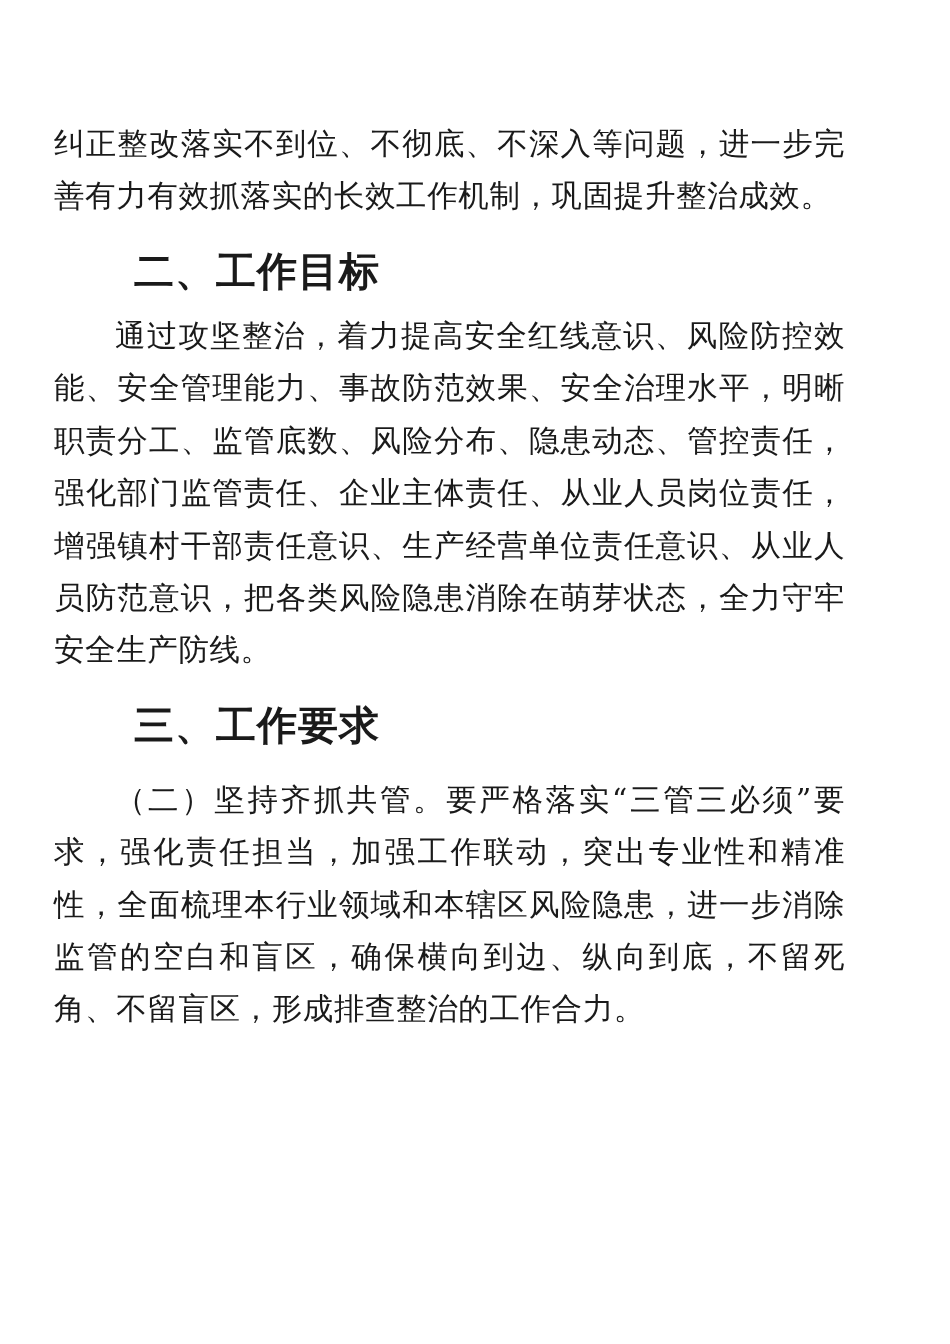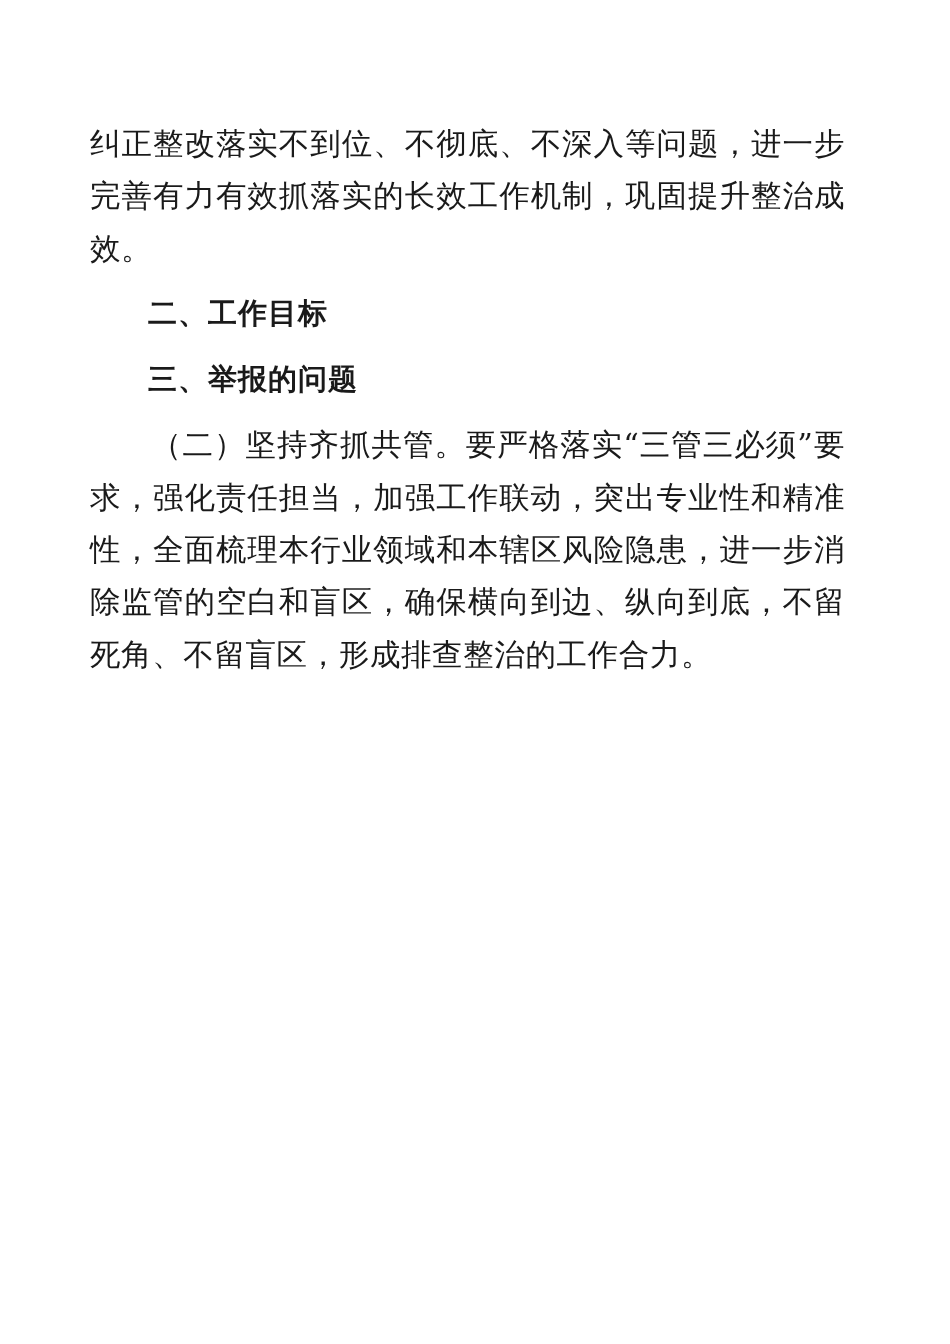--- a/index.html
+++ b/index.html
@@ -11,21 +11,21 @@
     width: 950px;
     height: 1344px;
     font-family: "DejaVu Serif", "Liberation Serif", serif;
     color: #1a1a1a;
     overflow: hidden;
   }
   .page {
     box-sizing: border-box;
     width: 950px;
     height: 1344px;
-    padding: 118px 105px 60px 90px;
+    padding: 118px 105px 60px 54px;
     background: #ffffff;
   }
   .doc-body {
     font-size: 30.5px;
     line-height: 1.72;
     letter-spacing: 0.6px;
     text-align: justify;
     text-justify: inter-ideograph;
   }
   p {
@@ -36,21 +36,21 @@
     margin-bottom: 2px;
   }
   .para-cont {
     text-indent: 0;
     margin-bottom: 2px;
   }
   .heading {
     text-indent: 2em;
     font-weight: bold;
     font-family: "DejaVu Sans", "Liberation Sans", sans-serif;
-    font-size: 29px;
+    font-size: 40px;
     letter-spacing: 1px;
     margin: 6px 0 4px 0;
   }
   .spacer-sm {
     height: 6px;
   }
   .spacer-md {
     height: 10px;
   }
 </style>
@@ -59,24 +59,25 @@
 
 <div class="page">
   <div class="doc-body">
 
     <p class="para-cont">纠正整改落实不到位、不彻底、不深入等问题，进一步完善有力有效抓落实的长效工作机制，巩固提升整治成效。</p>
 
     <div class="spacer-sm"></div>
 
     <p class="heading">二、工作目标</p>
 
+    <p class="para">通过攻坚整治，着力提高安全红线意识、风险防控效能、安全管理能力、事故防范效果、安全治理水平，明晰职责分工、监管底数、风险分布、隐患动态、管控责任，强化部门监管责任、企业主体责任、从业人员岗位责任，增强镇村干部责任意识、生产经营单位责任意识、从业人员防范意识，把各类风险隐患消除在萌芽状态，全力守牢安全生产防线。</p>
 
     <div class="spacer-sm"></div>
 
-    <p class="heading">三、举报的问题</p>
+    <p class="heading">三、工作要求</p>
 
 
     <div class="spacer-md"></div>
 
     <p class="para">（二）坚持齐抓共管。要严格落实“三管三必须”要求，强化责任担当，加强工作联动，突出专业性和精准性，全面梳理本行业领域和本辖区风险隐患，进一步消除监管的空白和盲区，确保横向到边、纵向到底，不留死角、不留盲区，形成排查整治的工作合力。</p>
 
   </div>
 </div>
 
 </body></html>

